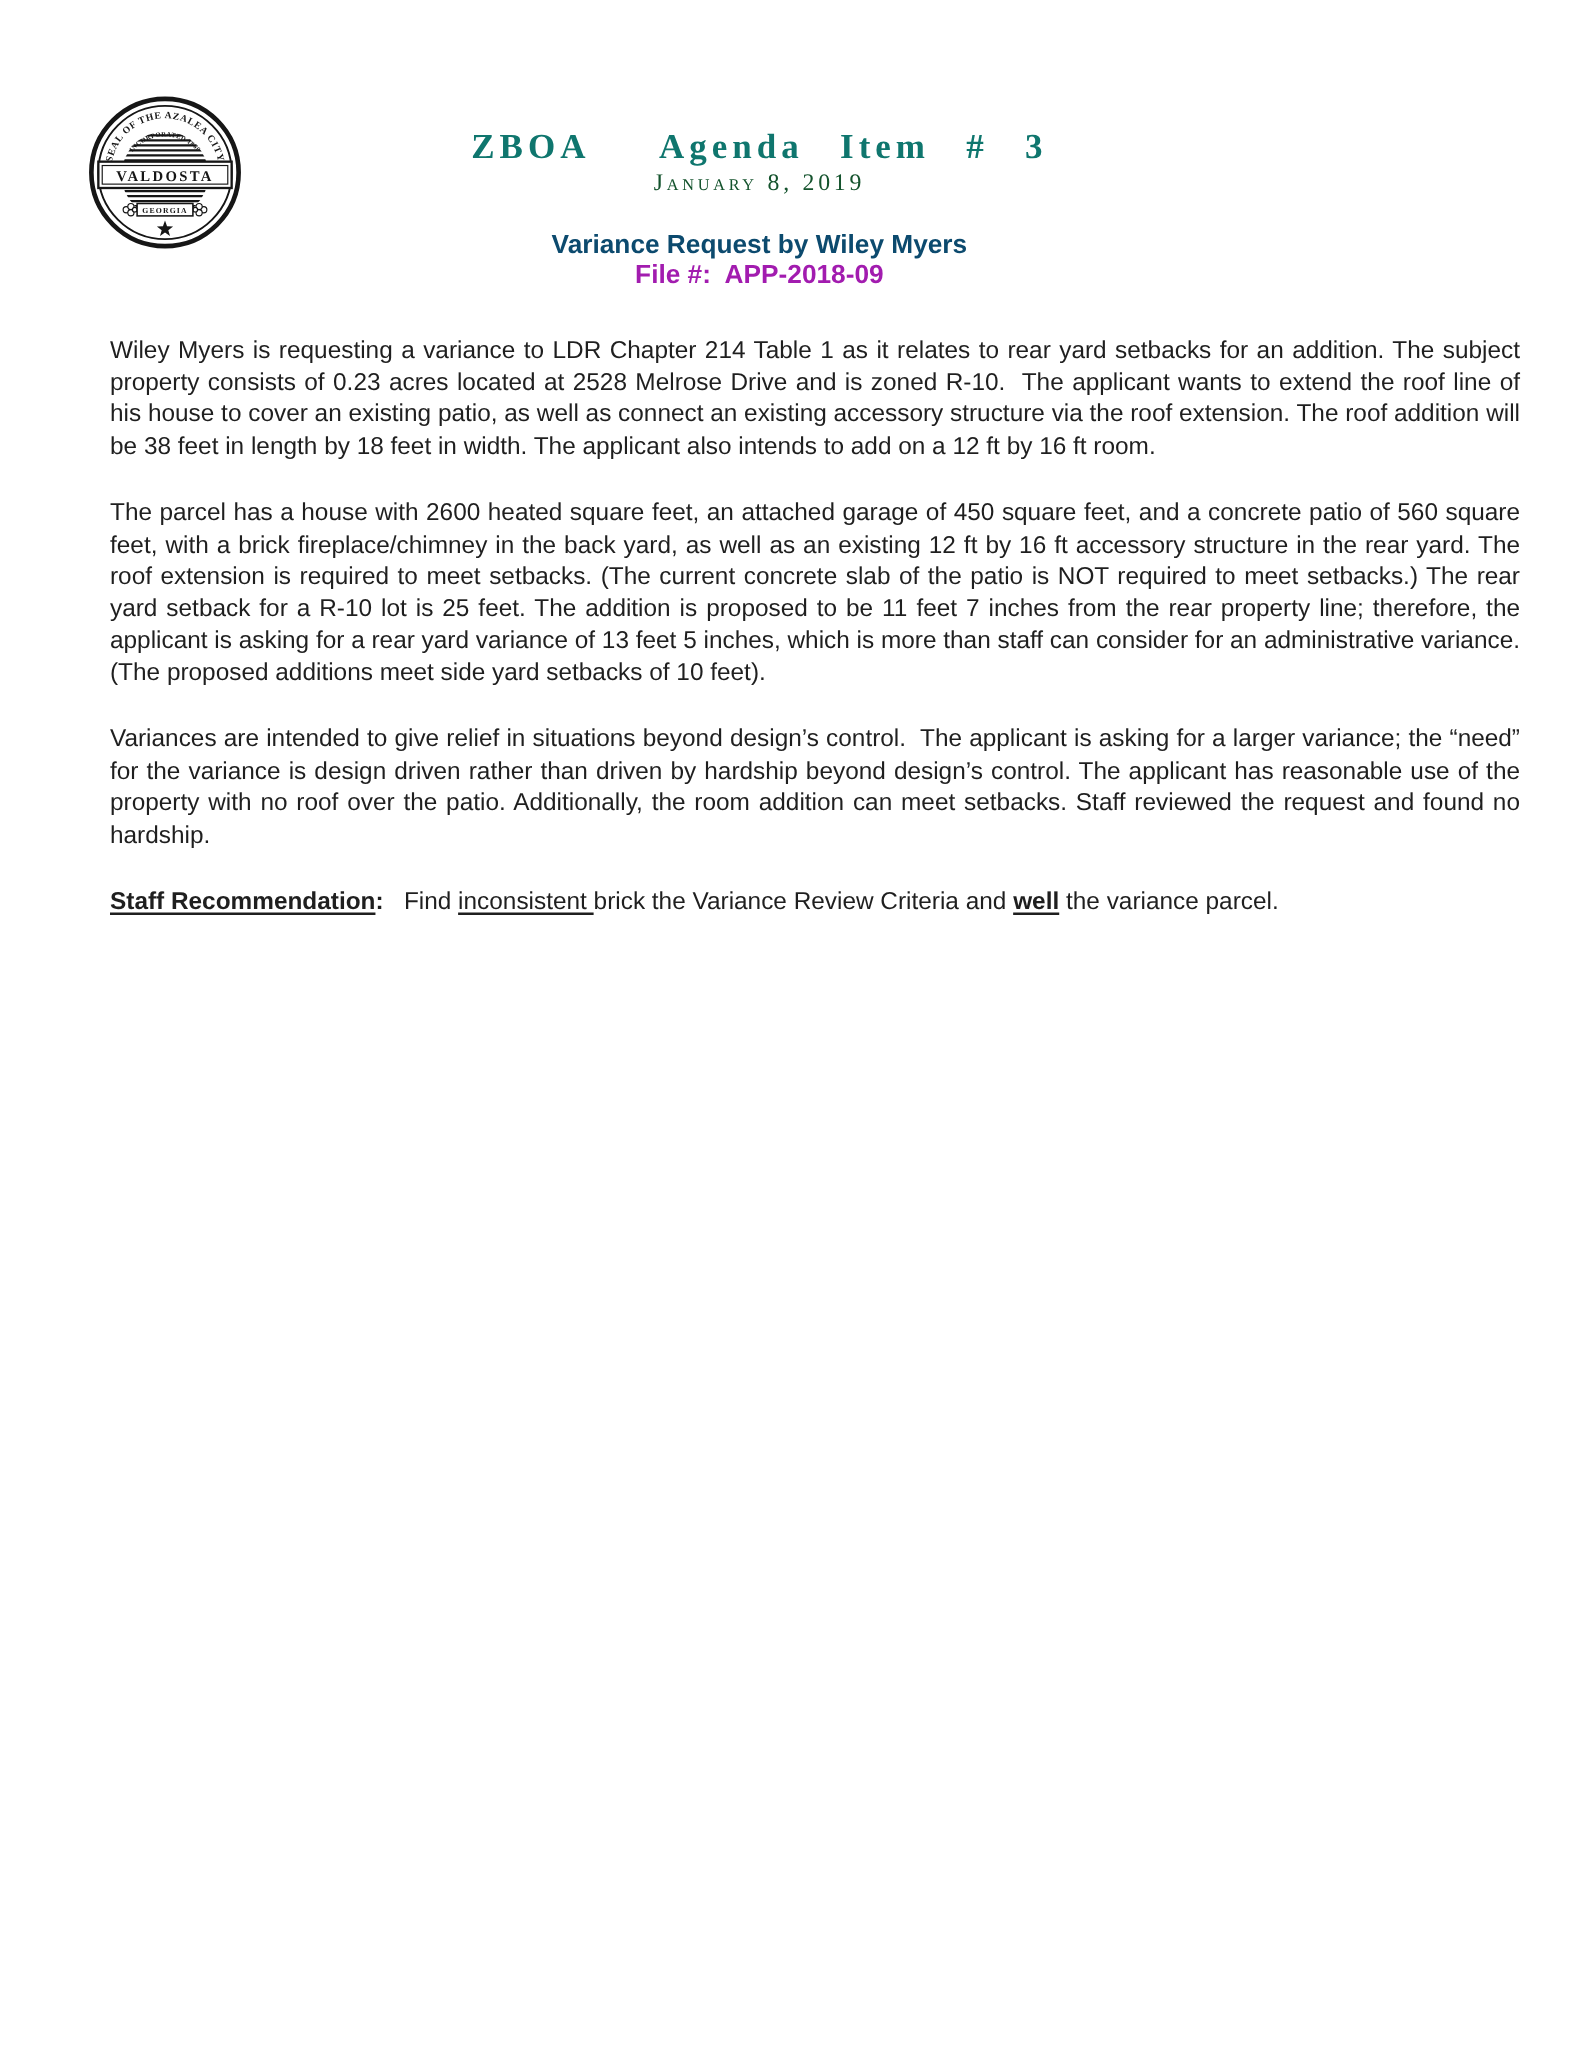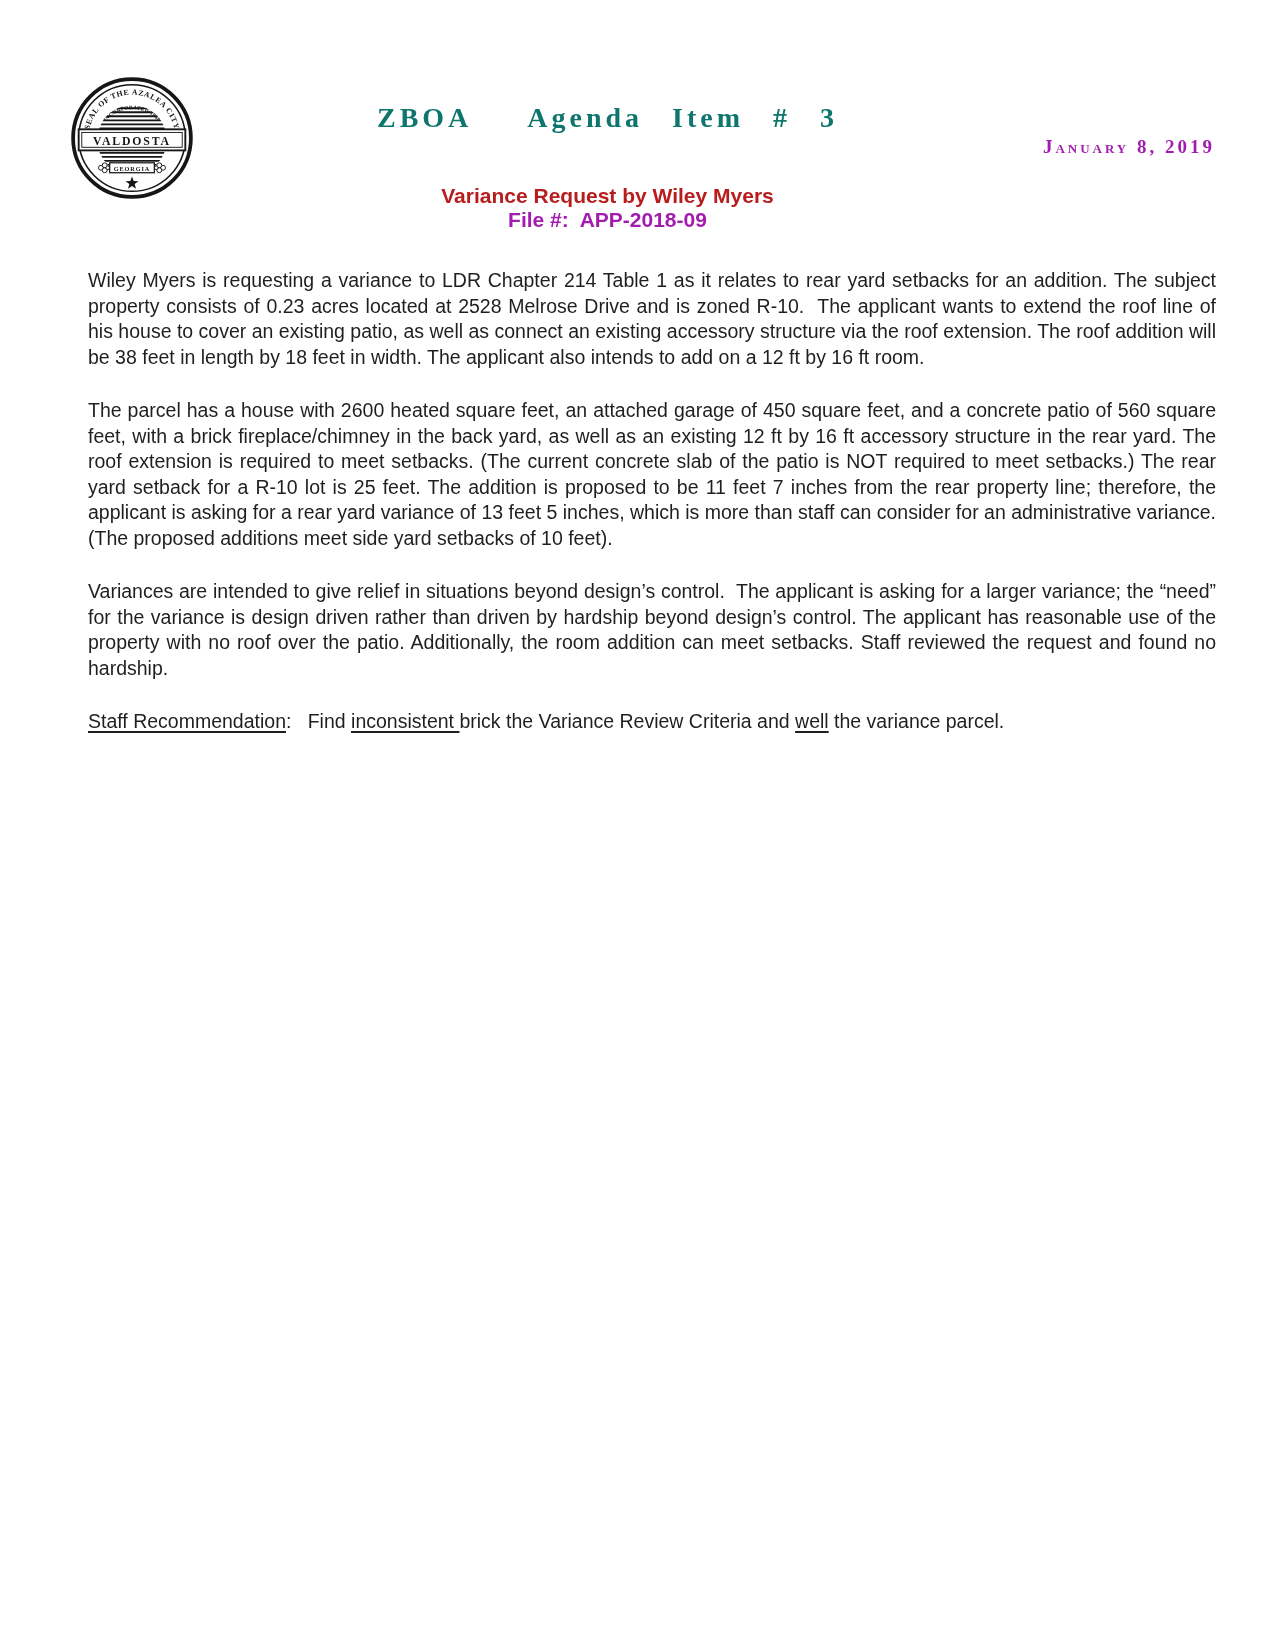--- a/index.html
+++ b/index.html
@@ -36,32 +36,31 @@
     font-size: 28px;
     letter-spacing: 4px;
     word-spacing: 18px;
     white-space: pre;
     color: #0f766e;
   }
   .agenda-date {
     margin-top: 2px;
     font-family: "Liberation Serif", serif;
     font-variant: small-caps;
-    font-weight: bold;
+    font-weight: normal;
     font-size: 19px;
     letter-spacing: 3px;
-    color: #a21caf;
-    text-align: right;
+    color: #14532d;
   }
   .request-title {
     margin-top: 26px;
     font-family: "Liberation Sans", sans-serif;
     font-weight: bold;
     font-size: 21px;
-    color: #b91c1c;
+    color: #0c4a6e;
   }
   .file-number {
     margin-top: 0;
     font-family: "Liberation Sans", sans-serif;
     font-weight: bold;
     font-size: 21px;
     white-space: pre;
     color: #a21caf;
   }
 
@@ -78,21 +77,21 @@
   }
   .content p {
     margin: 0 0 28px 0;
     text-align: justify;
     white-space: pre-wrap;
   }
   .content p.recommendation {
     text-align: left;
     margin-bottom: 0;
   }
-  .b { font-weight: normal; }
+  .b { font-weight: bold; }
   .u {
     text-decoration: underline;
     text-decoration-thickness: 2px;
     text-underline-offset: 3px;
   }
 </style>
 </head>
 <body>
 
 <div class="page">

